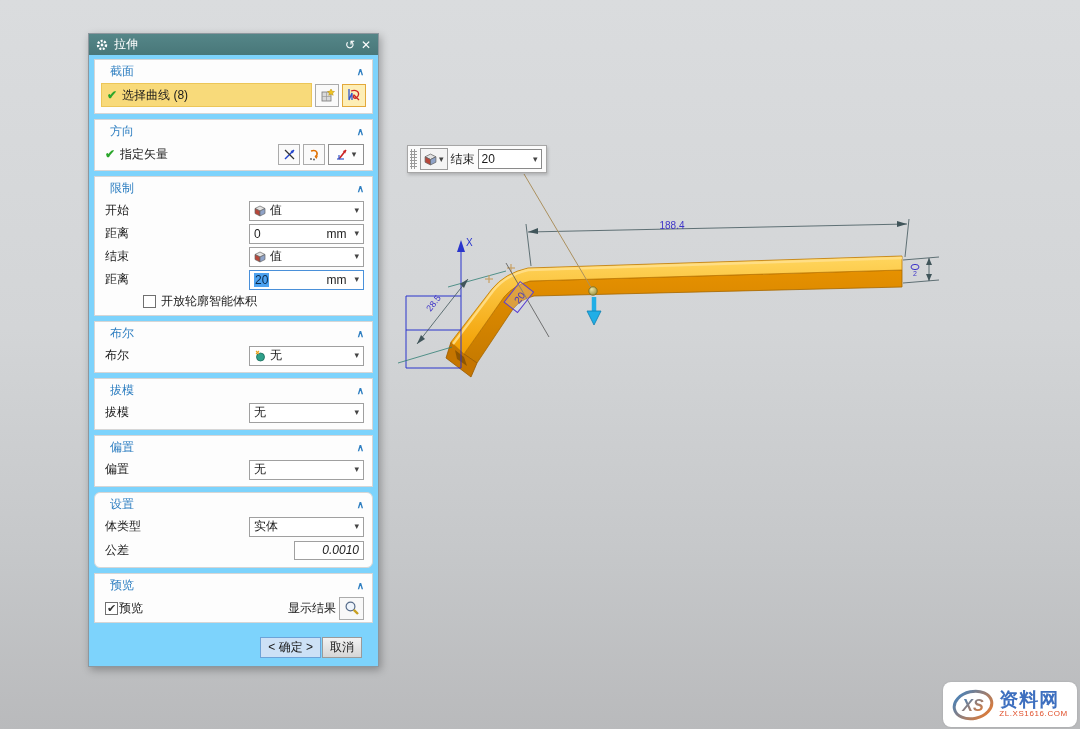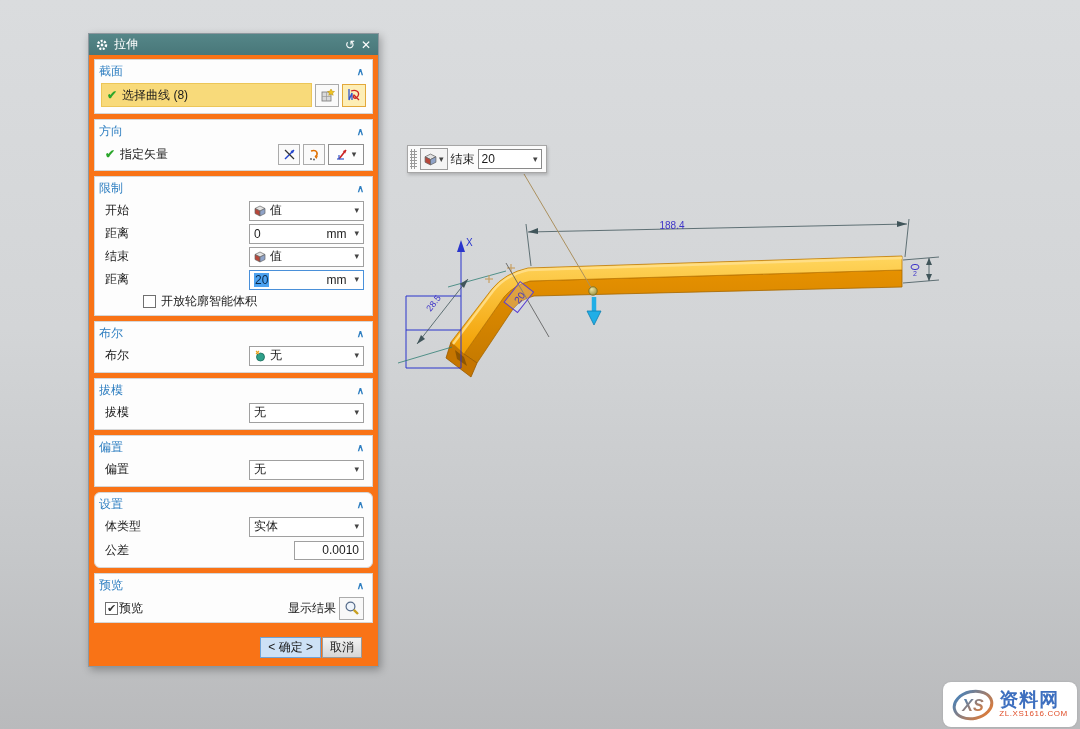--- a/index.html
+++ b/index.html
@@ -19,30 +19,30 @@
     background-size:3px 3px; background-position:0 1px; }
   .mt-dd { height:22px; display:flex; align-items:center; gap:2px; padding:0 3px;
     background:#f4f4f4; border:1px solid #9c9c9c; }
   .mt-combo { width:64px; height:20px; background:#fff; border:1px solid #8a8a8a;
     display:flex; align-items:center; padding:0 3px; }
   .mt-combo .val { flex:1; }
   .caret { color:#444; font-size:9px; line-height:1; }
 
   
   .dialog { position:absolute; left:88px; top:33px; width:291px; z-index:5;
-    background:#f97316; border:1px solid #8d979e; box-shadow:2px 3px 8px rgba(0,0,0,.28);
+    background:#7dd3fc; border:1px solid #8d979e; box-shadow:2px 3px 8px rgba(0,0,0,.28);
     padding-bottom:6px; }
   .titlebar { height:21px; background:linear-gradient(180deg,#558688,#487779);
     display:flex; align-items:center; padding:0 7px; gap:6px; color:#fff; }
   .titlebar .title { flex:1; font-size:12px; }
   .tb-ico { color:#fff; font-size:12px; line-height:1; cursor:default; }
   .dlg-body { padding:4px 5px 0 5px; display:flex; flex-direction:column; gap:5px; }
 
   .card { background:#fdfdfd; border:1px solid #d6d6d6; }
-  .card-hd { display:flex; align-items:center; padding:3px 8px 2px 4px; color:#2f7fc1;justify-content:space-between; }
+  .card-hd { display:flex; align-items:center; padding:3px 8px 2px 15px; color:#2f7fc1;justify-content:space-between; }
   .card-hd .hd-label { flex:1; }
   .collapse { color:#2f7fc1; font-size:10px; font-weight:bold; }
 
   .row { display:flex; align-items:center; height:23px; padding:0 8px 0 10px; }
   .row .lbl { flex:1; }
   .check { color:#2ba62b; font-weight:bold; margin-right:5px; font-size:12px; }
 
   .sel-curve-row { display:flex; align-items:center; margin:1px 6px 6px 6px; gap:3px; }
   .sel-curve { flex:1; height:24px; background:#f8da7a; border:1px solid #ecc658;
     display:flex; align-items:center; padding:0 5px; }
@@ -60,21 +60,21 @@
   .dd .dd-val { flex:1; }
   .unit { color:#222; margin-right:4px; }
   .dd.focused { border:1px solid #4a90d9; }
   .sel-text { background:#4da2f0; color:#0b2b4c; padding:0 1px; }
 
   .cb { width:13px; height:13px; background:#fff; border:1px solid #707070;
     display:inline-flex; align-items:center; justify-content:center;
     font-size:11px; color:#2b2b2b; margin-right:5px; line-height:1; }
 
   .tol-input { width:70px; height:19px; background:#fff; border:1px solid #a0a0a0;
-    display:flex; align-items:center; justify-content:flex-end; padding:0 4px; }
+    display:flex; align-items:center; justify-content:flex-end; padding:0 4px;font-style:italic; }
 
   .result-row { display:flex; align-items:center; justify-content:flex-end;
     height:26px; padding:0 8px 2px 10px; gap:3px; }
   .mag-btn { width:25px; height:23px; background:#f8f8f8; border:1px solid #ababab;
     display:flex; align-items:center; justify-content:center; }
 
   .footer { display:flex; justify-content:flex-end; gap:1px; padding:9px 11px 2px 0;text-align:center; }
   .btn { height:21px; display:flex; align-items:center; justify-content:center;
     padding:0 7px; border:1px solid #9a9a9a;
     background:linear-gradient(180deg,#f2f2f2,#d6d6d6); cursor:default; }

